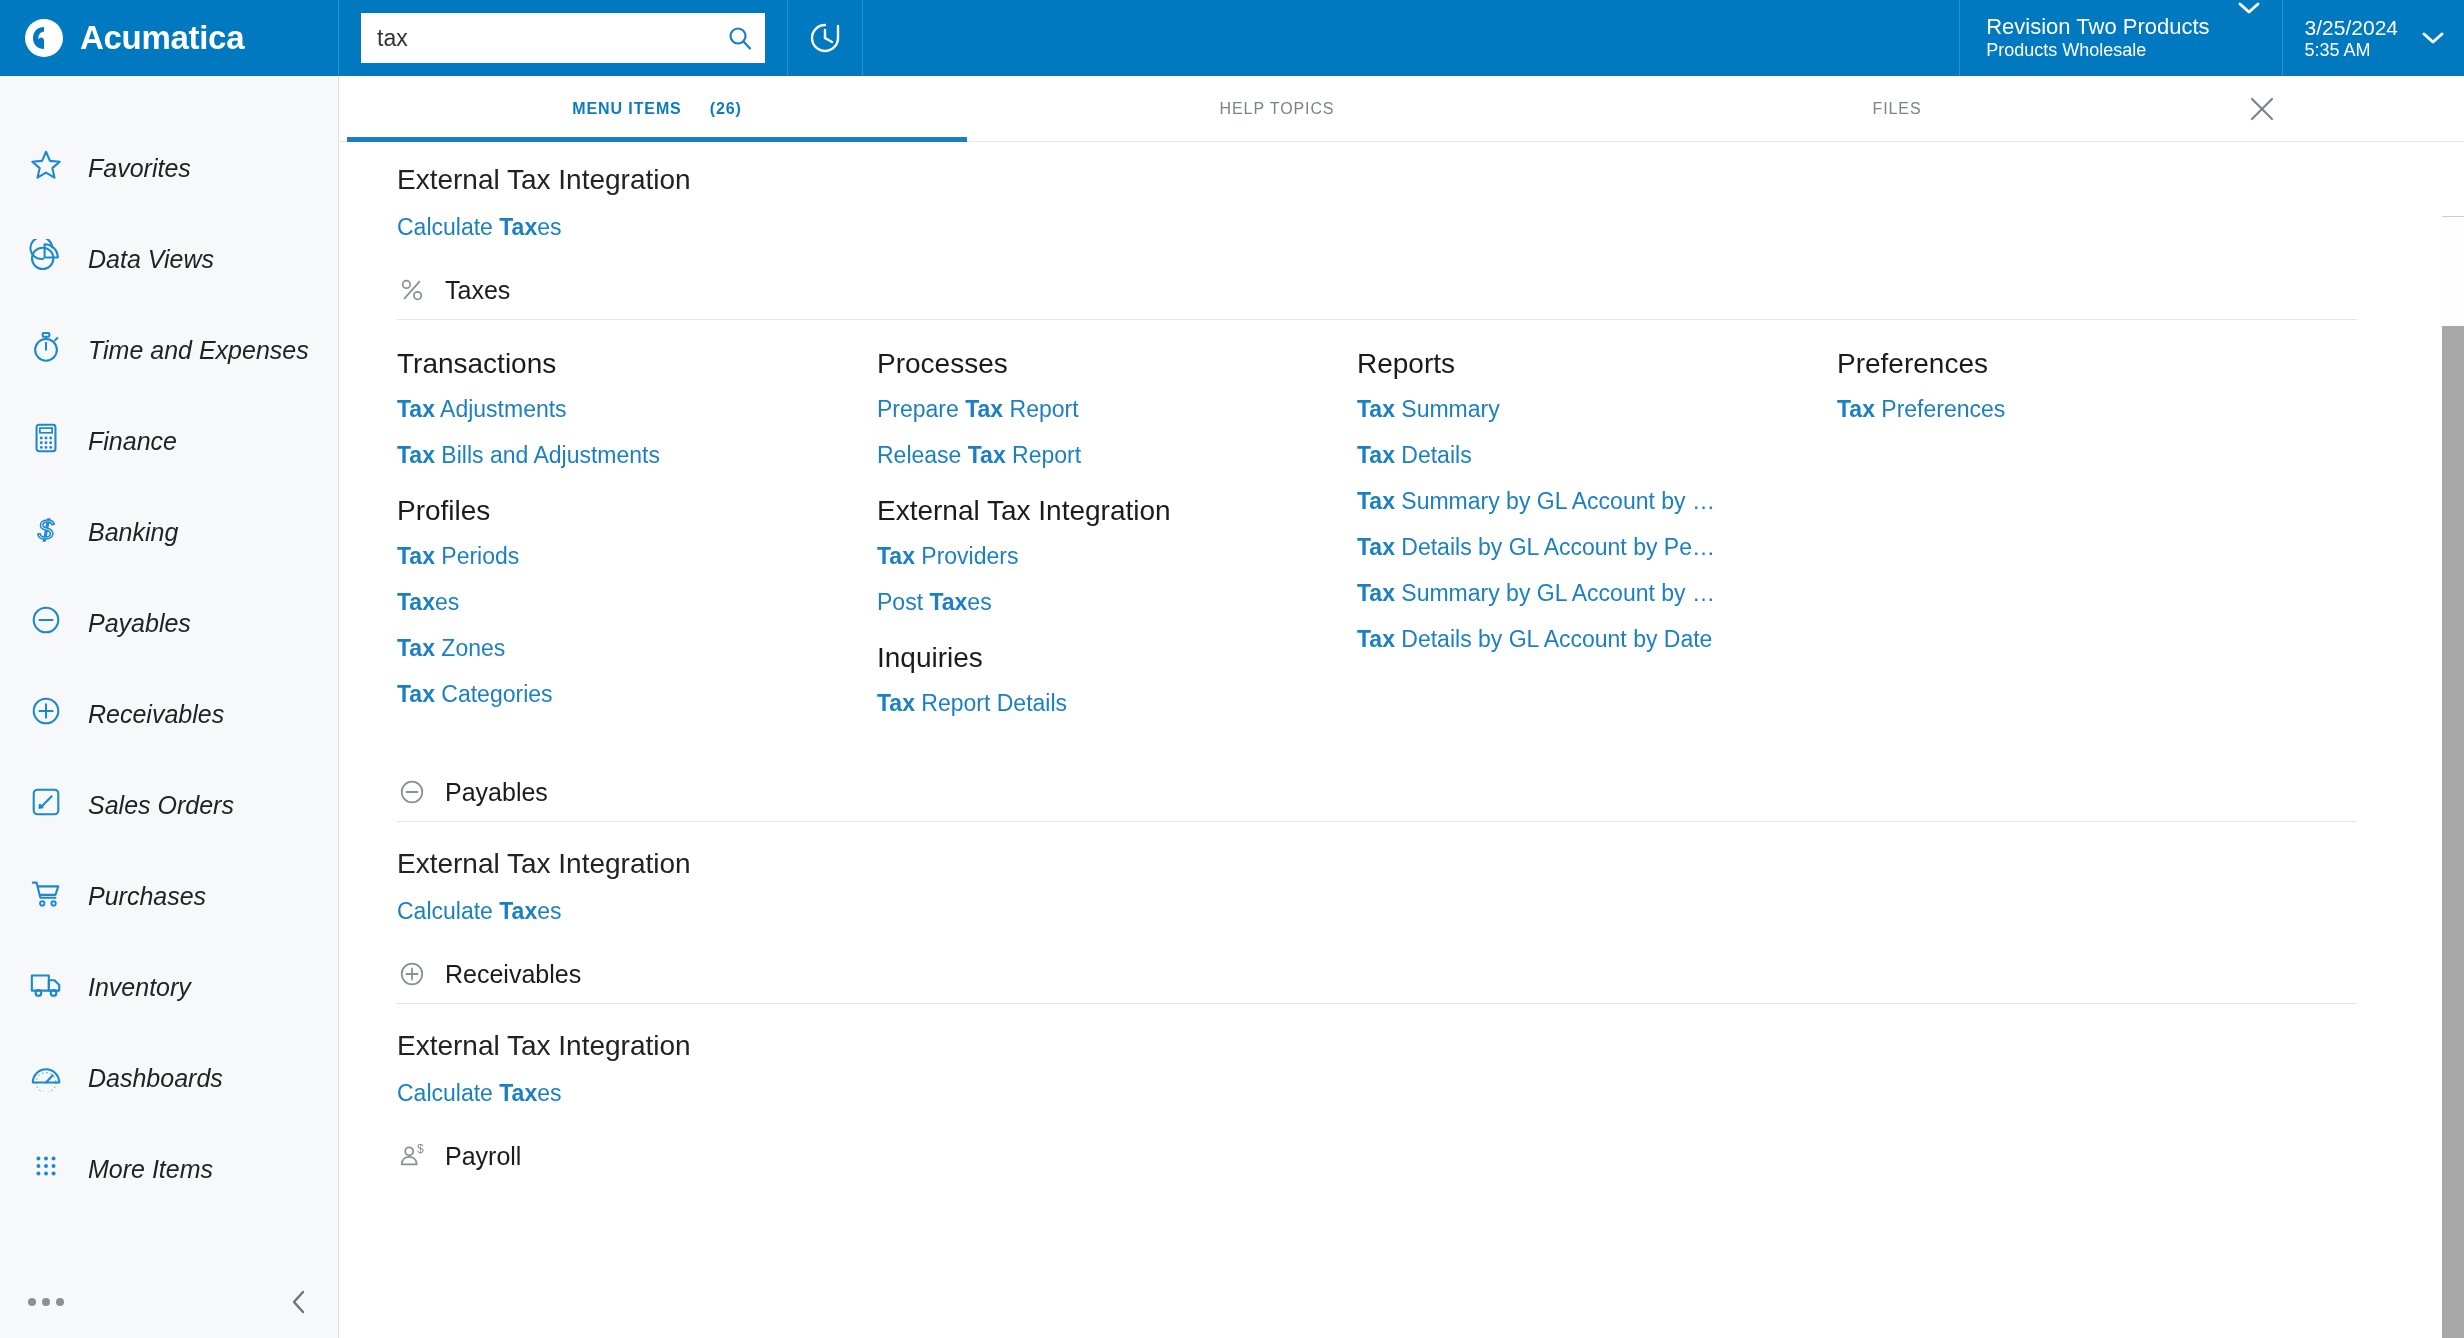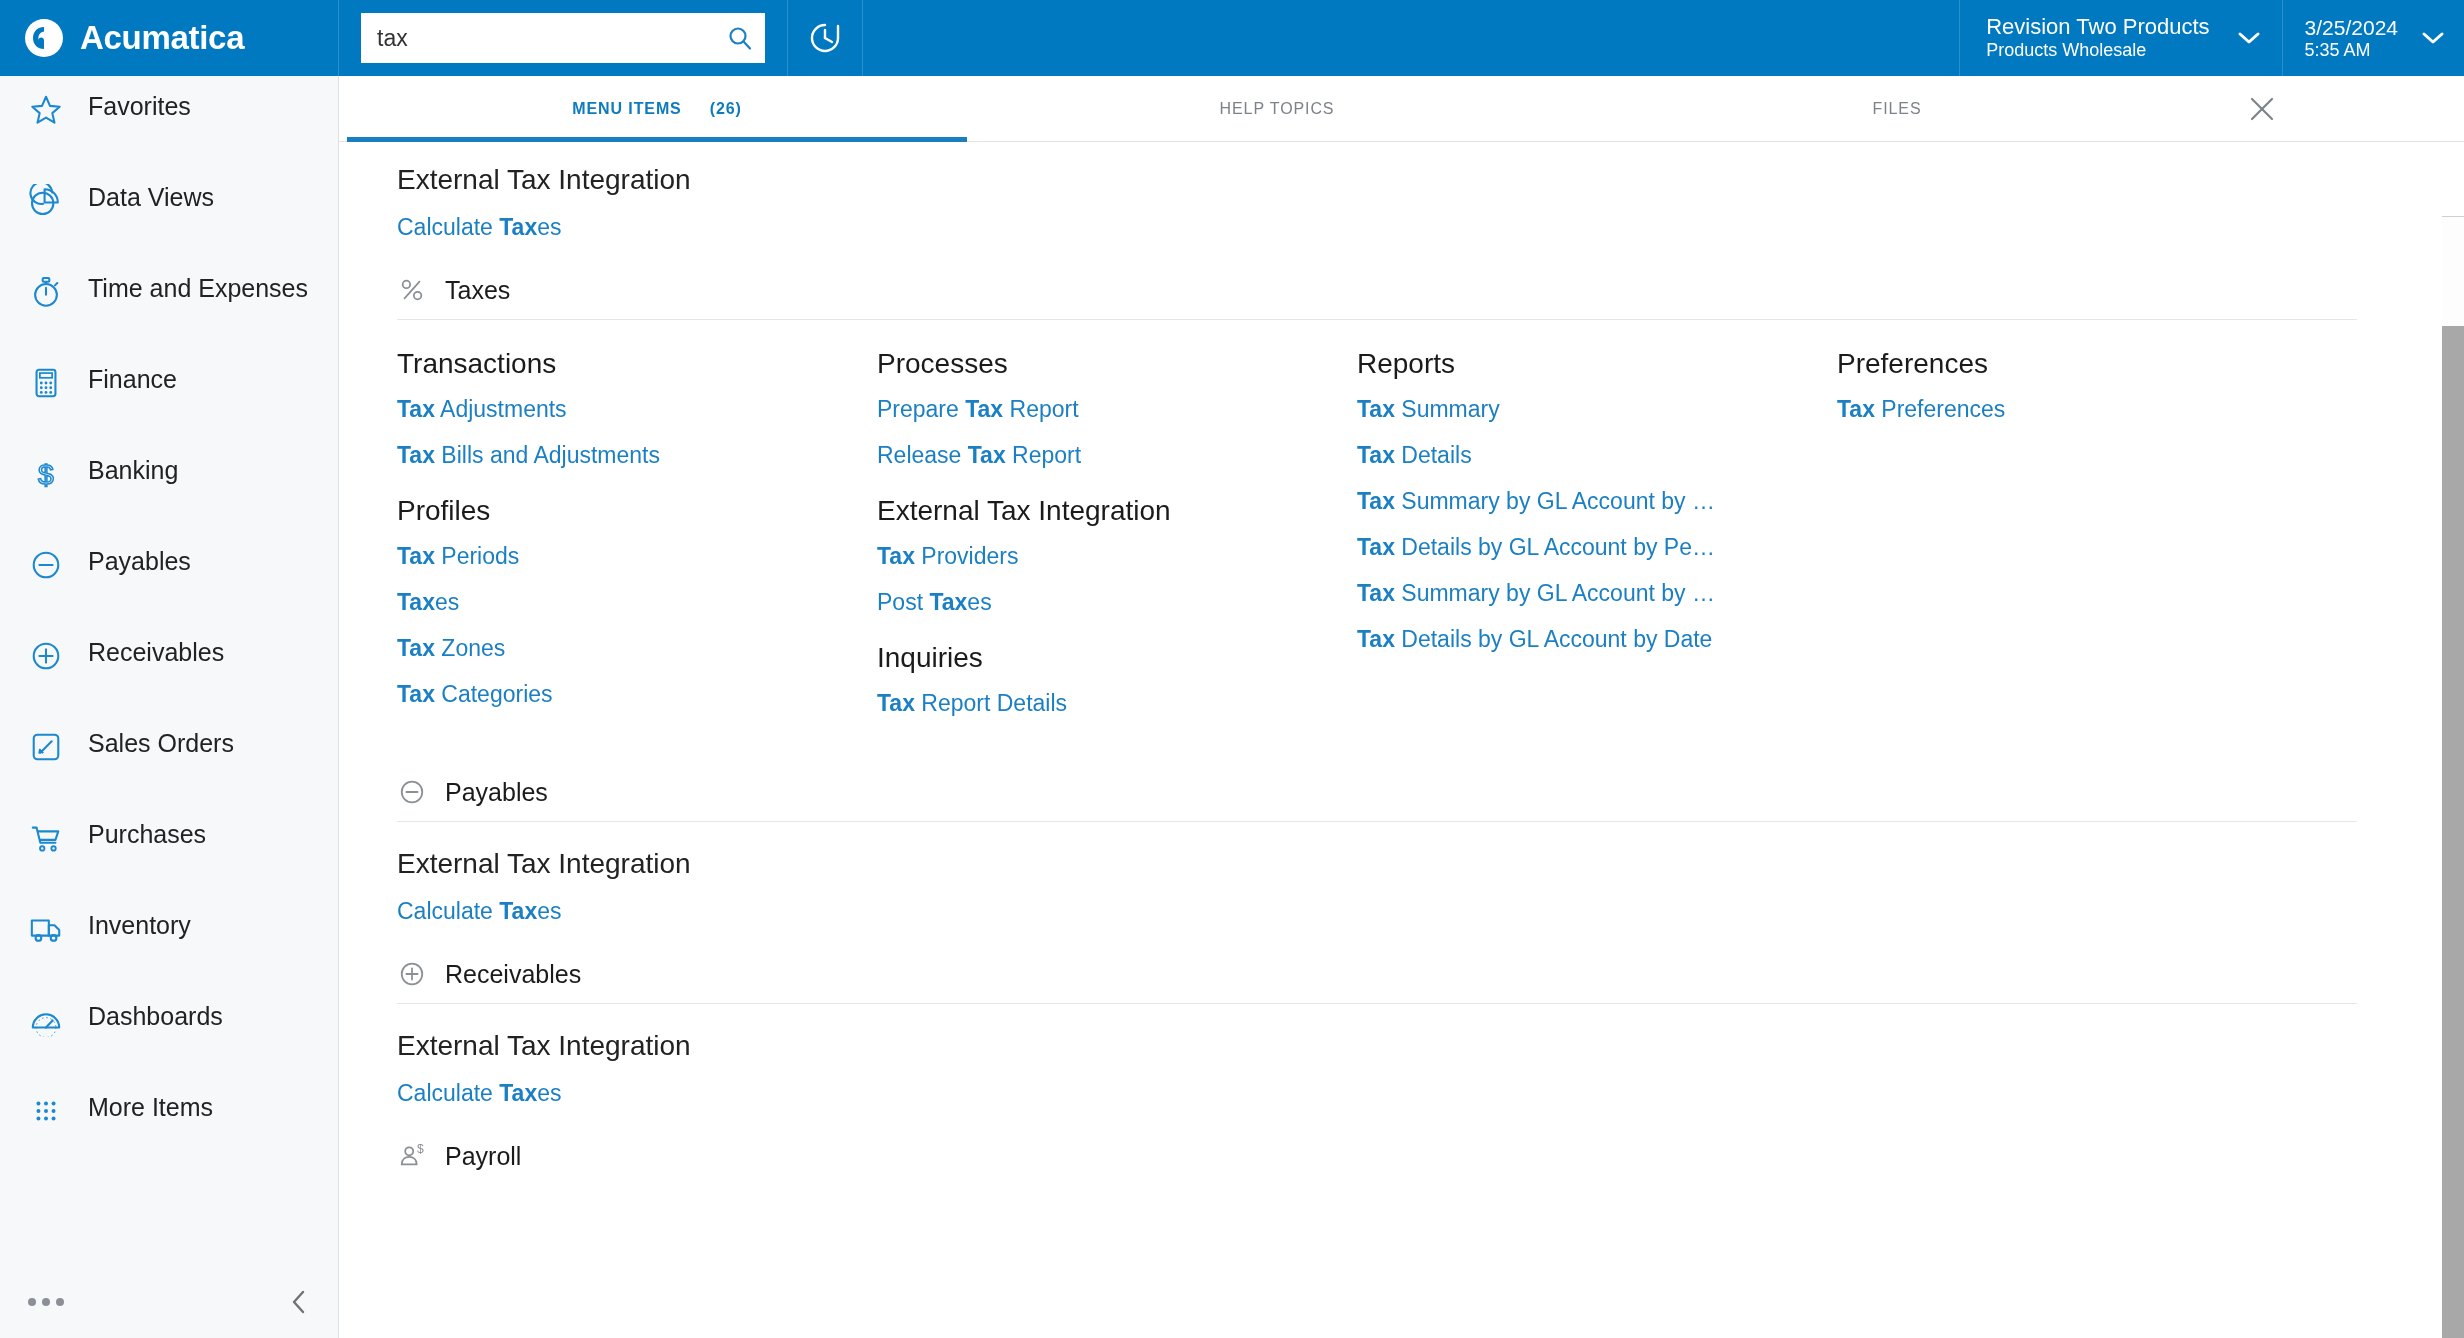--- a/index.html
+++ b/index.html
@@ -46,21 +46,21 @@
     background: transparent;
   }
   .search-icon { width: 26px; height: 26px; flex: 0 0 26px; }
   .hist-btn {
     width: 76px; display: flex; align-items: center; justify-content: center;
     border-left: 1px solid #2a90cc; border-right: 1px solid #2a90cc;
   }
   .hist-icon { width: 36px; height: 36px; }
   .topbar-spacer { flex: 1; }
   .company {
-    display: flex; align-items: center; gap: 26px;
+    display: flex; gap: 26px;
     padding: 0 20px 0 26px;
     border-left: 1px solid #2a90cc;
   }
   .company-text { display: flex; flex-direction: column; justify-content: center; line-height: 1.18; }
   .company-name { font-size: 22px; }
   .company-sub { font-size: 18px; }
   .chev { width: 26px; height: 16px; flex: 0 0 26px; }
   .datetime {
     display: flex; align-items: center; gap: 22px;
     padding: 0 18px 0 22px;
@@ -77,23 +77,24 @@
   .sidebar {
     width: 339px; min-width: 339px;
     background: #f7f8f9;
     border-right: 1px solid #dde1e4;
     display: flex; flex-direction: column;
     position: relative;
   }
   .nav { flex: 1; padding-top: 16px; }
   .nav-item {
     height: 91px;
-    display: flex; align-items: flex-start; gap: 24px;
+    display: flex; align-items: flex-end; gap: 24px;
     padding-left: 28px;
     cursor: pointer;
+    font-style: italic;
   }
   .nav-icon { width: 36px; height: 36px; flex: 0 0 36px; display: flex; align-items: center; justify-content: center; }
   .nav-label { font-size: 25px; color: #222; white-space: nowrap; }
   .sidebar-foot {
     height: 64px; display: flex; align-items: center; justify-content: space-between;
     padding: 0 28px 8px 28px;
   }
   .dots-more { display: flex; gap: 6px; }
   .dots-more i { width: 8px; height: 8px; border-radius: 50%; background: #8b9096; display: block; }
   .collapse-chev { width: 22px; height: 28px; }

